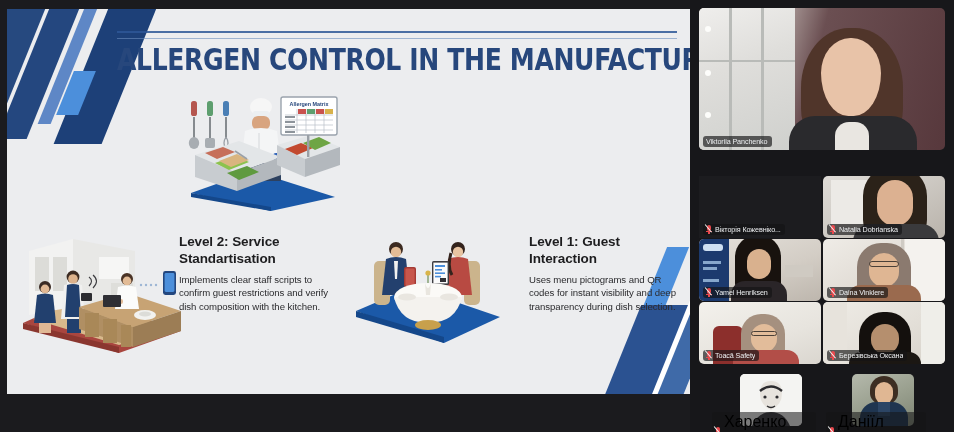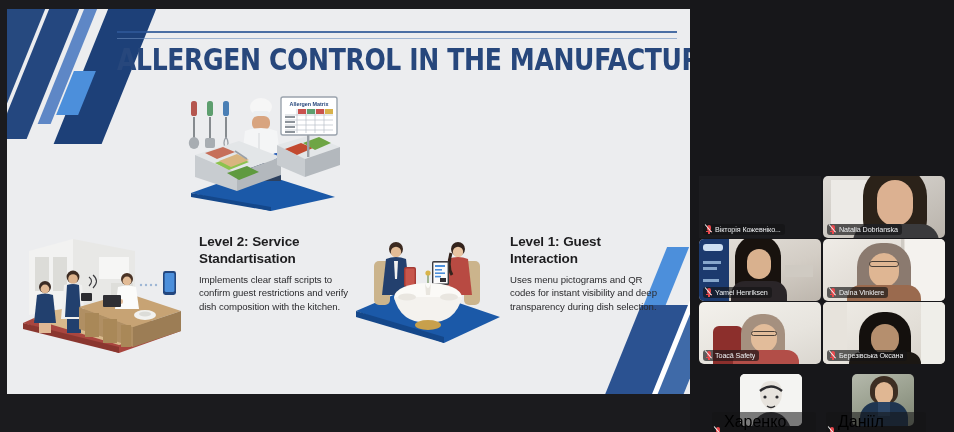--- a/index.html
+++ b/index.html
@@ -49,22 +49,22 @@
   .block { position: absolute; }
   .block h3 {
     font-size: 13.5px; font-weight: 700; color: #1d1d1f;
     line-height: 1.28; letter-spacing: -0.1px;
   }
   .block p {
     margin-top: 5px; font-size: 9.6px; color: #2b2b2e;
     line-height: 1.42; letter-spacing: -0.05px;
   }
   #block-l3 { left: 338px; top: 98px; width: 164px; }
-  #block-l2 { left: 192px; top: 224px; width: 152px; }
-  #block-l1 { left: 503px; top: 224px; width: 152px; }
+  #block-l2 { left: 172px; top: 224px; width: 152px; }
+  #block-l1 { left: 522px; top: 224px; width: 152px; }
 
   
   .illu { position: absolute; }
   #illu-l3 { left: 178px; top: 84px; width: 155px; height: 120px; }
   #illu-l2 { left: 8px;   top: 218px; width: 172px; height: 130px; }
   #illu-l1 { left: 345px; top: 218px; width: 152px; height: 122px; }
 
   
   #video-panel {
     position: absolute; left: 690px; top: 0; width: 264px; height: 432px;
@@ -349,20 +349,39 @@
       <div class="block" id="block-l1">
         <h3>Level 1: Guest Interaction</h3>
         <p>Uses menu pictograms and QR codes for instant visibility and deep transparency during dish selection.</p>
       </div>
 
     </div>
   </div>
 
   <div id="video-panel">
 
+    <div class="tile" id="tile-speaker">
+      <div id="speaker-window">
+        <div class="mull" style="left:30px;top:0;width:3px;height:142px;"></div>
+        <div class="mull" style="left:62px;top:0;width:3px;height:142px;"></div>
+        <div class="mull" style="left:0;top:52px;width:96px;height:2px;"></div>
+        <div style="position:absolute;left:6px;top:18px;width:6px;height:6px;border-radius:50%;background:#fdfdfb;"></div>
+        <div style="position:absolute;left:6px;top:62px;width:6px;height:6px;border-radius:50%;background:#fdfdfb;"></div>
+        <div style="position:absolute;left:6px;top:104px;width:6px;height:6px;border-radius:50%;background:#fdfdfb;"></div>
+      </div>
+      <div id="speaker-person">
+        <div class="hair"></div>
+        <div class="face"></div>
+        <div class="torso"></div>
+        <div class="shirt"></div>
+      </div>
+      <div class="nametag">
+        <span class="nm">Viktoriia Panchenko</span>
+      </div>
+    </div>
 
     <div id="active-speaker-label">Вікторія Кожев...</div>
 
     <div id="grid">
 
       <div class="gcell" style="left:0;top:0;width:122px;height:62px;background:#1c1c1f;">
         <div class="nametag">
           <span class="mic-muted">
             <span class="cap"></span>
               <span class="stem"></span>

